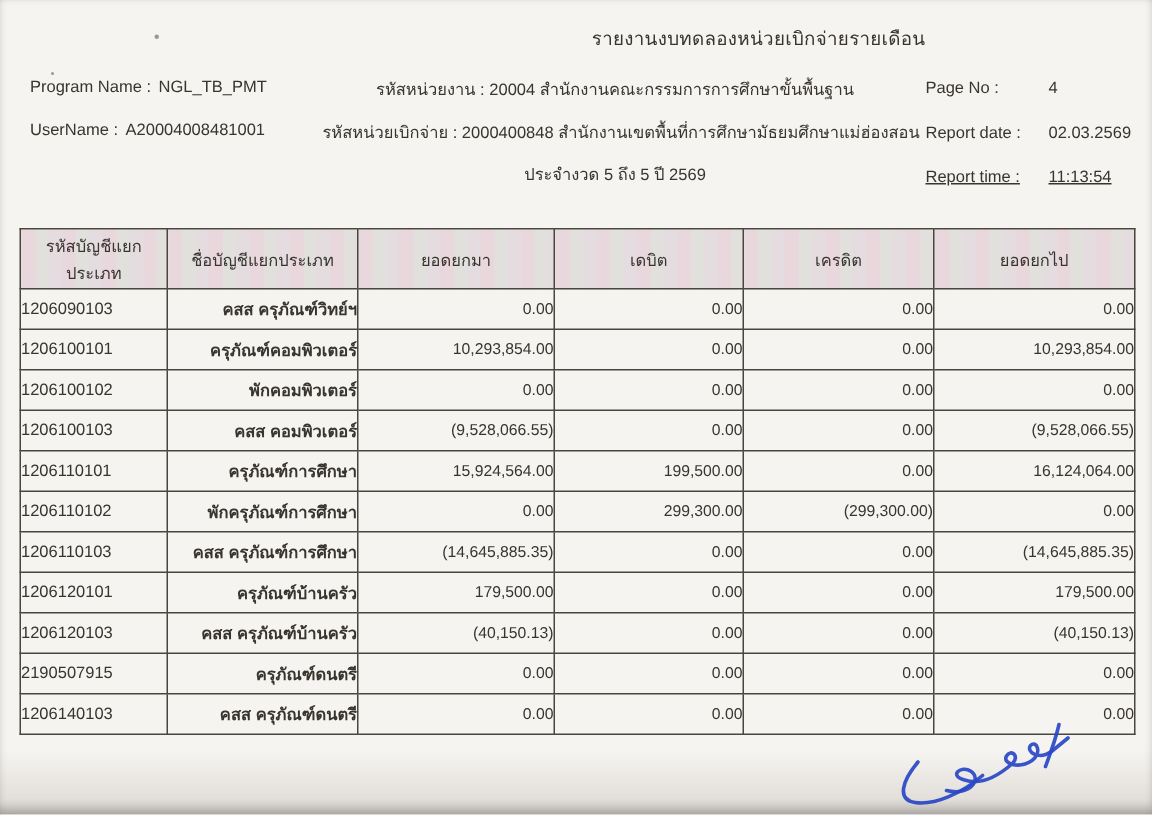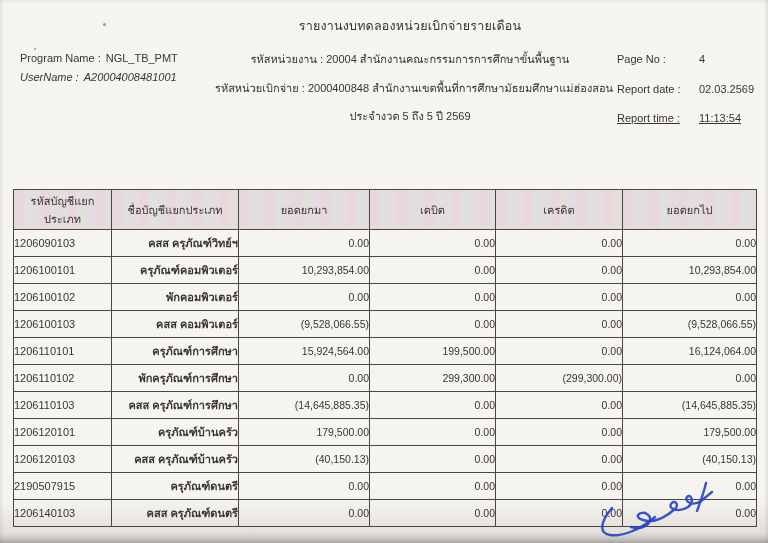--- a/index.html
+++ b/index.html
@@ -18,48 +18,48 @@
     box-shadow:inset 0 -6px 7px -4px rgba(95,90,84,.40),
                inset 0 3px 5px -4px rgba(95,90,84,.22),
                inset -4px 0 5px -4px rgba(95,90,84,.20),
                inset 4px 0 6px -5px rgba(95,90,84,.18);
   }
   .speck{position:absolute;background:rgba(80,75,70,.55);border-radius:50%;}
   .s1{left:103px;top:23px;width:3px;height:3px;}
   .s2{left:34px;top:48px;width:2px;height:2px;}
 
   .title{
-    position:absolute;left:215px;top:16px;width:390px;
-    text-align:center;font-size:12.5px;letter-spacing:.2px;
+    position:absolute;left:227px;top:16px;width:390px;
+    text-align:right;font-size:12.5px;letter-spacing:.2px;
   }
   .meta-left{position:absolute;left:20px;top:0;}
   .meta-line{position:absolute;white-space:nowrap;font-size:11px;display:flex;gap:5px;}
   .ml1{top:52px;left:0;}
-  .ml2{top:71px;left:0;font-style:italic;}
+  .ml2{top:81px;left:0;}
 
   .meta-center{position:absolute;left:215px;top:0;width:390px;text-align:center;}
   .c-line{position:absolute;left:0;width:390px;font-size:11px;white-space:nowrap;}
   .cl1{top:50px;}
   .cl2{top:79px;}
   .cl3{top:107px;}
 
   .meta-right{position:absolute;left:587px;top:0;}
   .mr-row{position:absolute;left:0;display:flex;font-size:11px;white-space:nowrap;}
   .mr-row .lab{width:82px;padding-left:30px;}
   .mr1{top:53px;}
   .mr2{top:83px;}
   .mr3{top:112px;text-decoration:underline;}
 
   table.tb{
     position:absolute;left:13px;top:152px;width:743px;
     border-collapse:collapse;table-layout:fixed;
     font-size:11px;color:var(--ink);
   }
   table.tb,table.tb th,table.tb td{border:1px solid var(--table-border);}
-  table.tb{border-width:1.6px;margin-top:37px;}
+  table.tb{border-width:1.6px;}
   .co0{width:98px;}.co1{width:127px;}.co2{width:131px;}
   .co3{width:126px;}.co4{width:127px;}.co5{width:134px;}
   table.tb th{
     height:37px;font-weight:normal;text-align:center;font-size:11px;
     background:
       repeating-linear-gradient(90deg,
         rgba(228,183,201,.28) 0 9px,
         rgba(196,214,196,.22) 9px 18px,
         rgba(210,200,214,.25) 18px 27px),
       var(--header-band);

